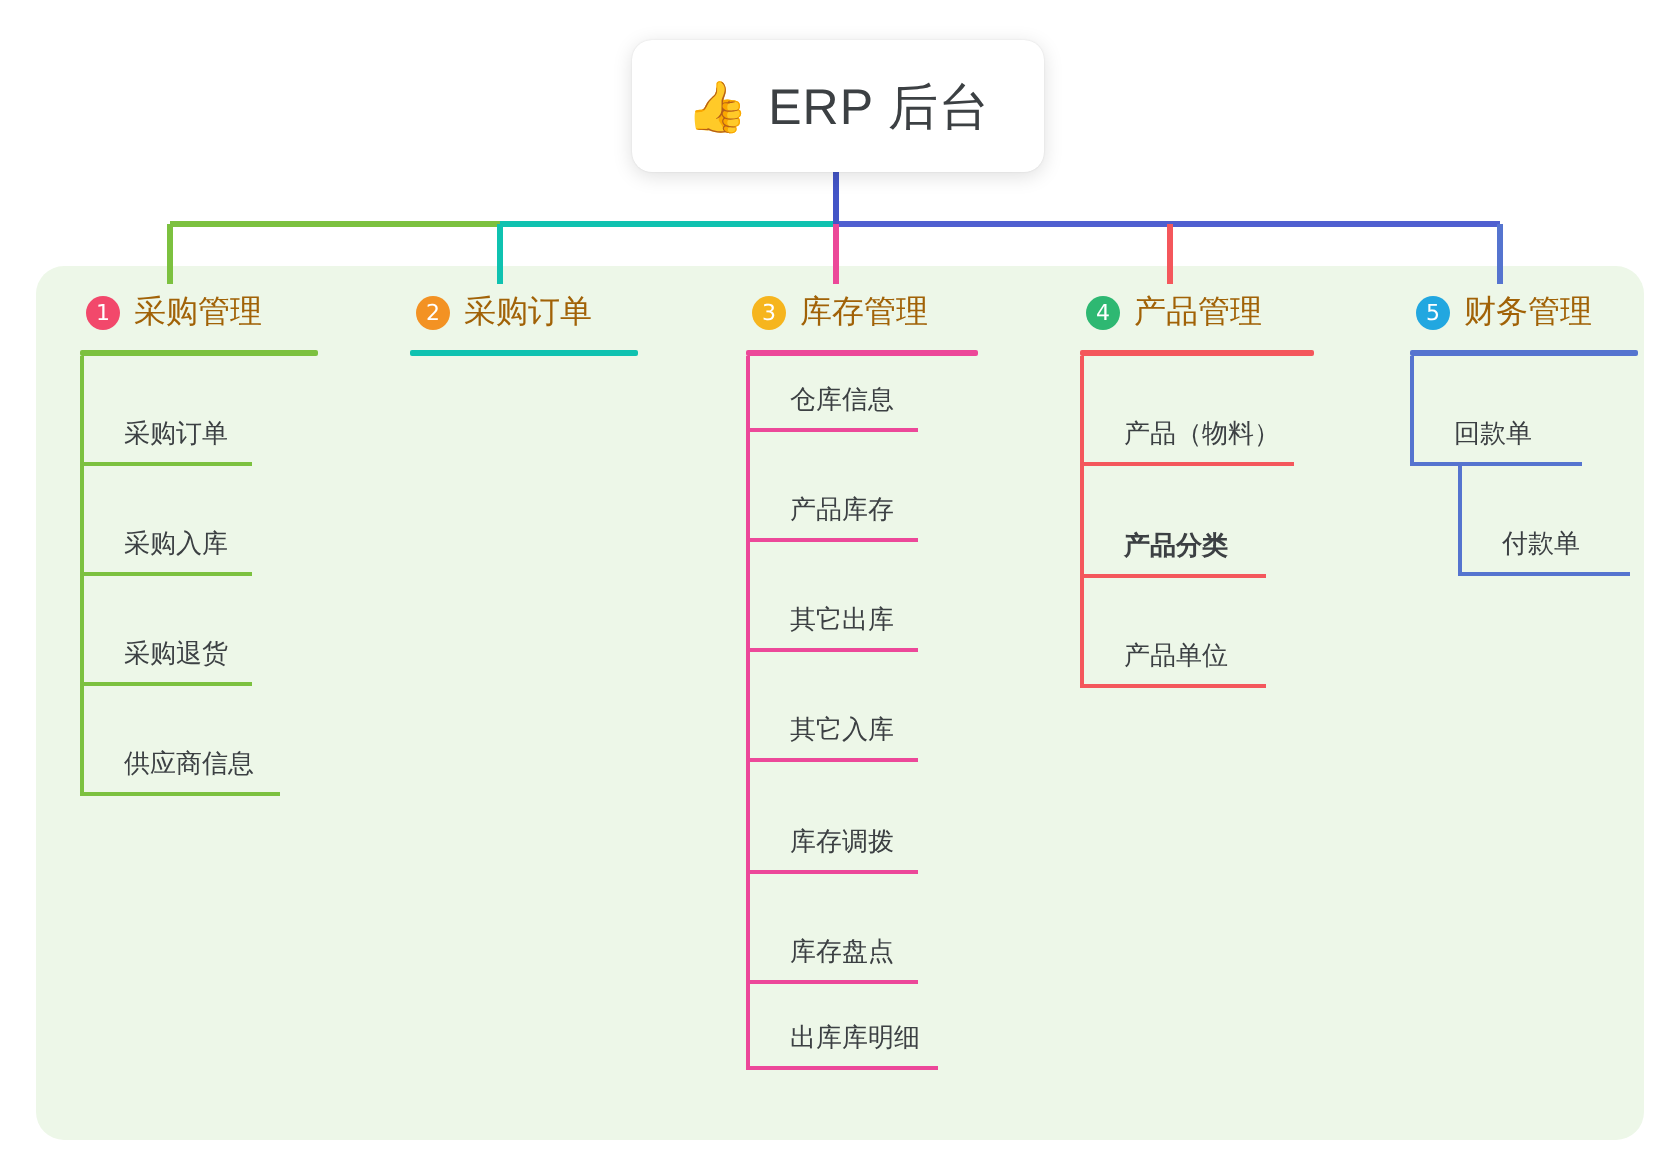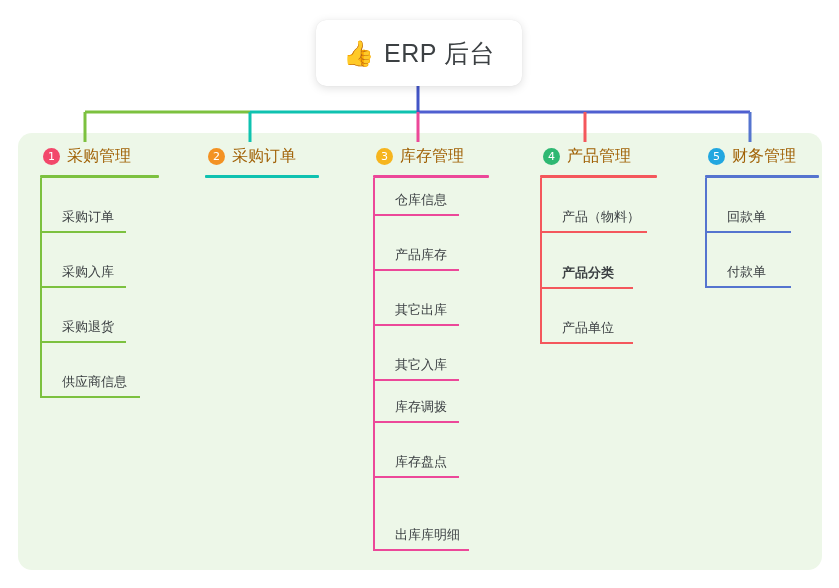--- a/index.html
+++ b/index.html
@@ -213,31 +213,31 @@
           <div class="leaf" style="height: 55px;">
             <div class="leaf-stem" style="background: rgb(236, 72, 153);"></div>
             <div class="leaf-label">其它出库</div>
             <div class="leaf-rule" style="width: 86px; background: rgb(236, 72, 153);"></div>
           </div>
           <div class="leaf" style="height: 55px;">
             <div class="leaf-stem" style="background: rgb(236, 72, 153);"></div>
             <div class="leaf-label">其它入库</div>
             <div class="leaf-rule" style="width: 86px; background: rgb(236, 72, 153);"></div>
           </div>
-          <div class="leaf" style="height: 42px;">
+          <div class="leaf" style="height: 56px;">
             <div class="leaf-stem" style="background: rgb(236, 72, 153);"></div>
             <div class="leaf-label">库存调拨</div>
             <div class="leaf-rule" style="width: 86px; background: rgb(236, 72, 153);"></div>
           </div>
           <div class="leaf" style="height: 55px;">
             <div class="leaf-stem" style="background: rgb(236, 72, 153);"></div>
             <div class="leaf-label">库存盘点</div>
             <div class="leaf-rule" style="width: 86px; background: rgb(236, 72, 153);"></div>
           </div>
-          <div class="leaf" style="height: 73px; text-decoration: underline;">
+          <div class="leaf" style="height: 43px; text-decoration: underline;">
             <div class="leaf-stem" style="background: rgb(236, 72, 153);"></div>
             <div class="leaf-label">出库库明细</div>
             <div class="leaf-rule" style="width: 96px; background: rgb(236, 72, 153);"></div>
           </div>
         </div>
       </div>
       <div class="column" style="left: 540px;">
         <div class="col-head">
           <span class="badge" style="background: rgb(46, 184, 114);">4</span>
           <span class="col-title">产品管理</span>
@@ -266,21 +266,21 @@
           <span class="badge" style="background: rgb(34, 167, 224);">5</span>
           <span class="col-title">财务管理</span>
         </div>
         <div class="head-rule" style="width: 114px; background: rgb(85, 116, 207);"></div>
         <div class="leaf-list">
           <div class="leaf" style="height: 55px;">
             <div class="leaf-stem" style="background: rgb(85, 116, 207);"></div>
             <div class="leaf-label">回款单</div>
             <div class="leaf-rule" style="width: 86px; background: rgb(85, 116, 207);"></div>
           </div>
-          <div class="leaf" style="height: 55px;">
+          <div class="leaf" style="height: 55px; margin-left: 24px;">
             <div class="leaf-stem" style="background: rgb(85, 116, 207);"></div>
             <div class="leaf-label">付款单</div>
             <div class="leaf-rule" style="width: 86px; background: rgb(85, 116, 207);"></div>
           </div>
         </div>
       </div>
     </div>
 
 </div>
 

